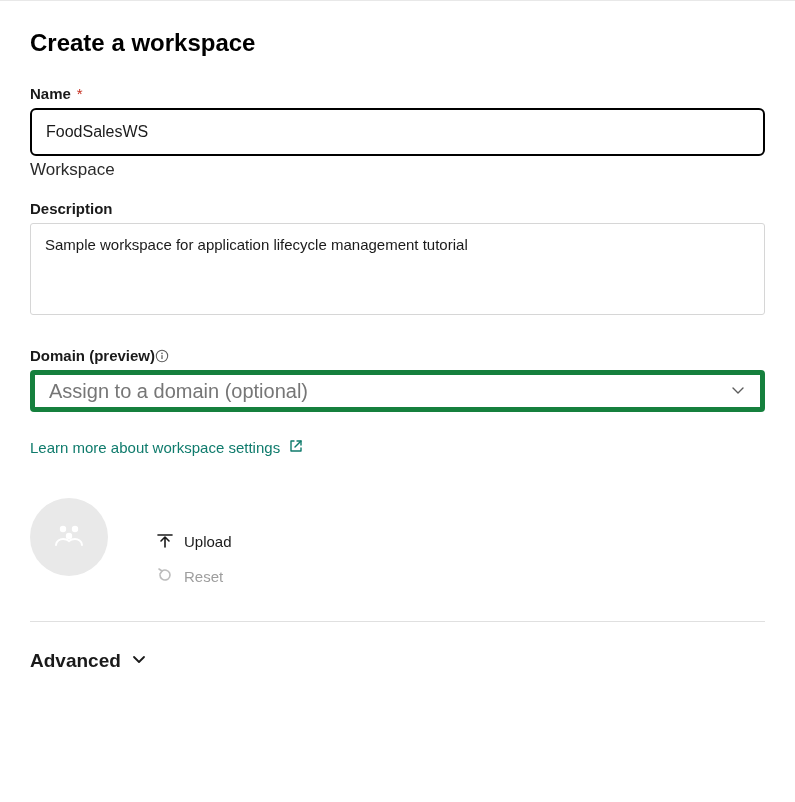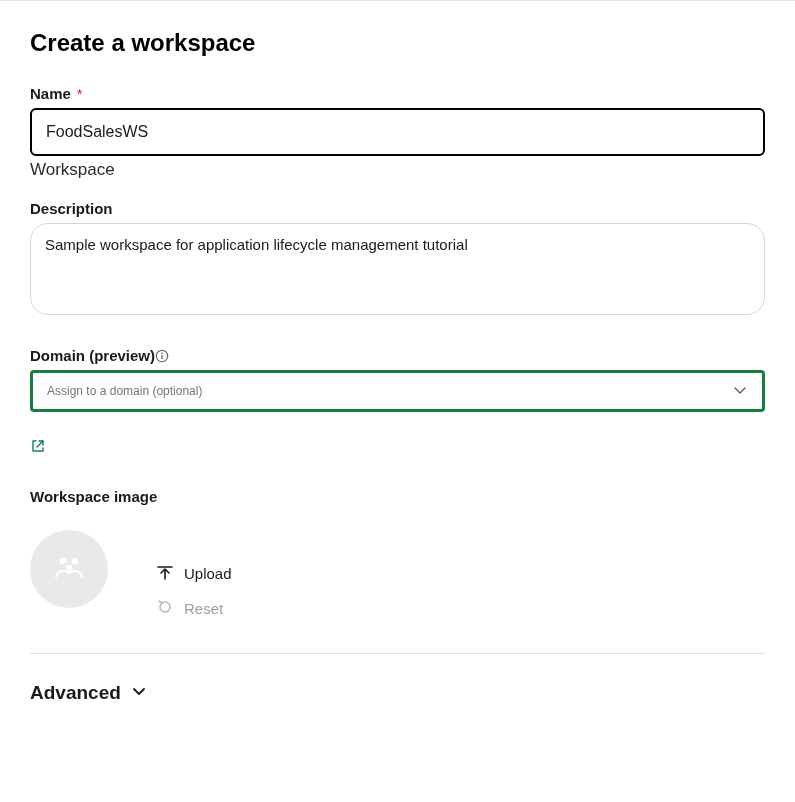--- a/index.html
+++ b/index.html
@@ -49,21 +49,21 @@
     .status-text {
       font-size: 17px;
       color: #2b2b2b;
       margin-top: 4px;
       margin-bottom: 20px;
     }
     .description-input {
       width: 100%;
       height: 92px;
       border: 1px solid #d6d6d6;
-      border-radius: 18px;
+      border-radius: 3px;
       padding: 12px 14px;
       font-size: 15px;
       font-family: inherit;
       color: #1a1a1a;
       resize: none;
       outline: none;
     }
     .domain-row {
       margin-top: 28px;
     }
@@ -73,24 +73,24 @@
       gap: 0;
     }
     .info-icon {
       display: inline-flex;
       align-items: center;
       justify-content: center;
     }
     .domain-select {
       width: 100%;
       height: 42px;
-      border: 3px solid #15803d;
+      border: 5px solid #15803d;
       border-radius: 4px;
       padding: 0 14px;
-      font-size: 12px;
+      font-size: 20px;
       font-family: inherit;
       color: #767676;
       background: #fff;
       display: flex;
       align-items: center;
       justify-content: space-between;
       cursor: pointer;
       margin-top: 6px;
     }
     .chevron-down {
@@ -197,31 +197,31 @@
     <span>Assign to a domain (optional)</span>
     <span class="chevron-down">
       <svg width="16" height="16" viewBox="0 0 16 16" fill="none">
         <path d="M3 6 L8 11 L13 6" stroke="#5c5c5c" stroke-width="1.4" fill="none" stroke-linecap="round" stroke-linejoin="round"></path>
       </svg>
     </span>
   </div>
 </div>
 
 <a class="learn-link">
+  <span>Learn more about workspace settings</span>
   <span>
     <svg width="16" height="16" viewBox="0 0 16 16" fill="none">
       <path d="M6 3 H3 V13 H13 V10" stroke="#0f7b6c" stroke-width="1.4" fill="none" stroke-linecap="round" stroke-linejoin="round"></path>
       <path d="M9 3 H13 V7" stroke="#0f7b6c" stroke-width="1.4" fill="none" stroke-linecap="round" stroke-linejoin="round"></path>
       <path d="M13 3 L7 9" stroke="#0f7b6c" stroke-width="1.4" fill="none" stroke-linecap="round"></path>
     </svg>
   </span>
 </a>
 
 <div class="workspace-image-section">
-  <div class="wi-label">Workspace image</div>
   <div class="wi-row">
     <div class="avatar-circle">
       <span>
         <svg width="36" height="36" viewBox="0 0 36 36" fill="none">
           <circle cx="12" cy="12" r="3.2" fill="#fff"></circle>
           <circle cx="24" cy="12" r="3.2" fill="#fff"></circle>
           <circle cx="18" cy="19" r="3.2" fill="#fff"></circle>
           <path d="M5 28 C5 24 9 22 12 22 C15 22 17 23 18 24 C19 23 21 22 24 22 C27 22 31 24 31 28" stroke="#fff" stroke-width="2" fill="none" stroke-linecap="round"></path>
         </svg>
       </span>

